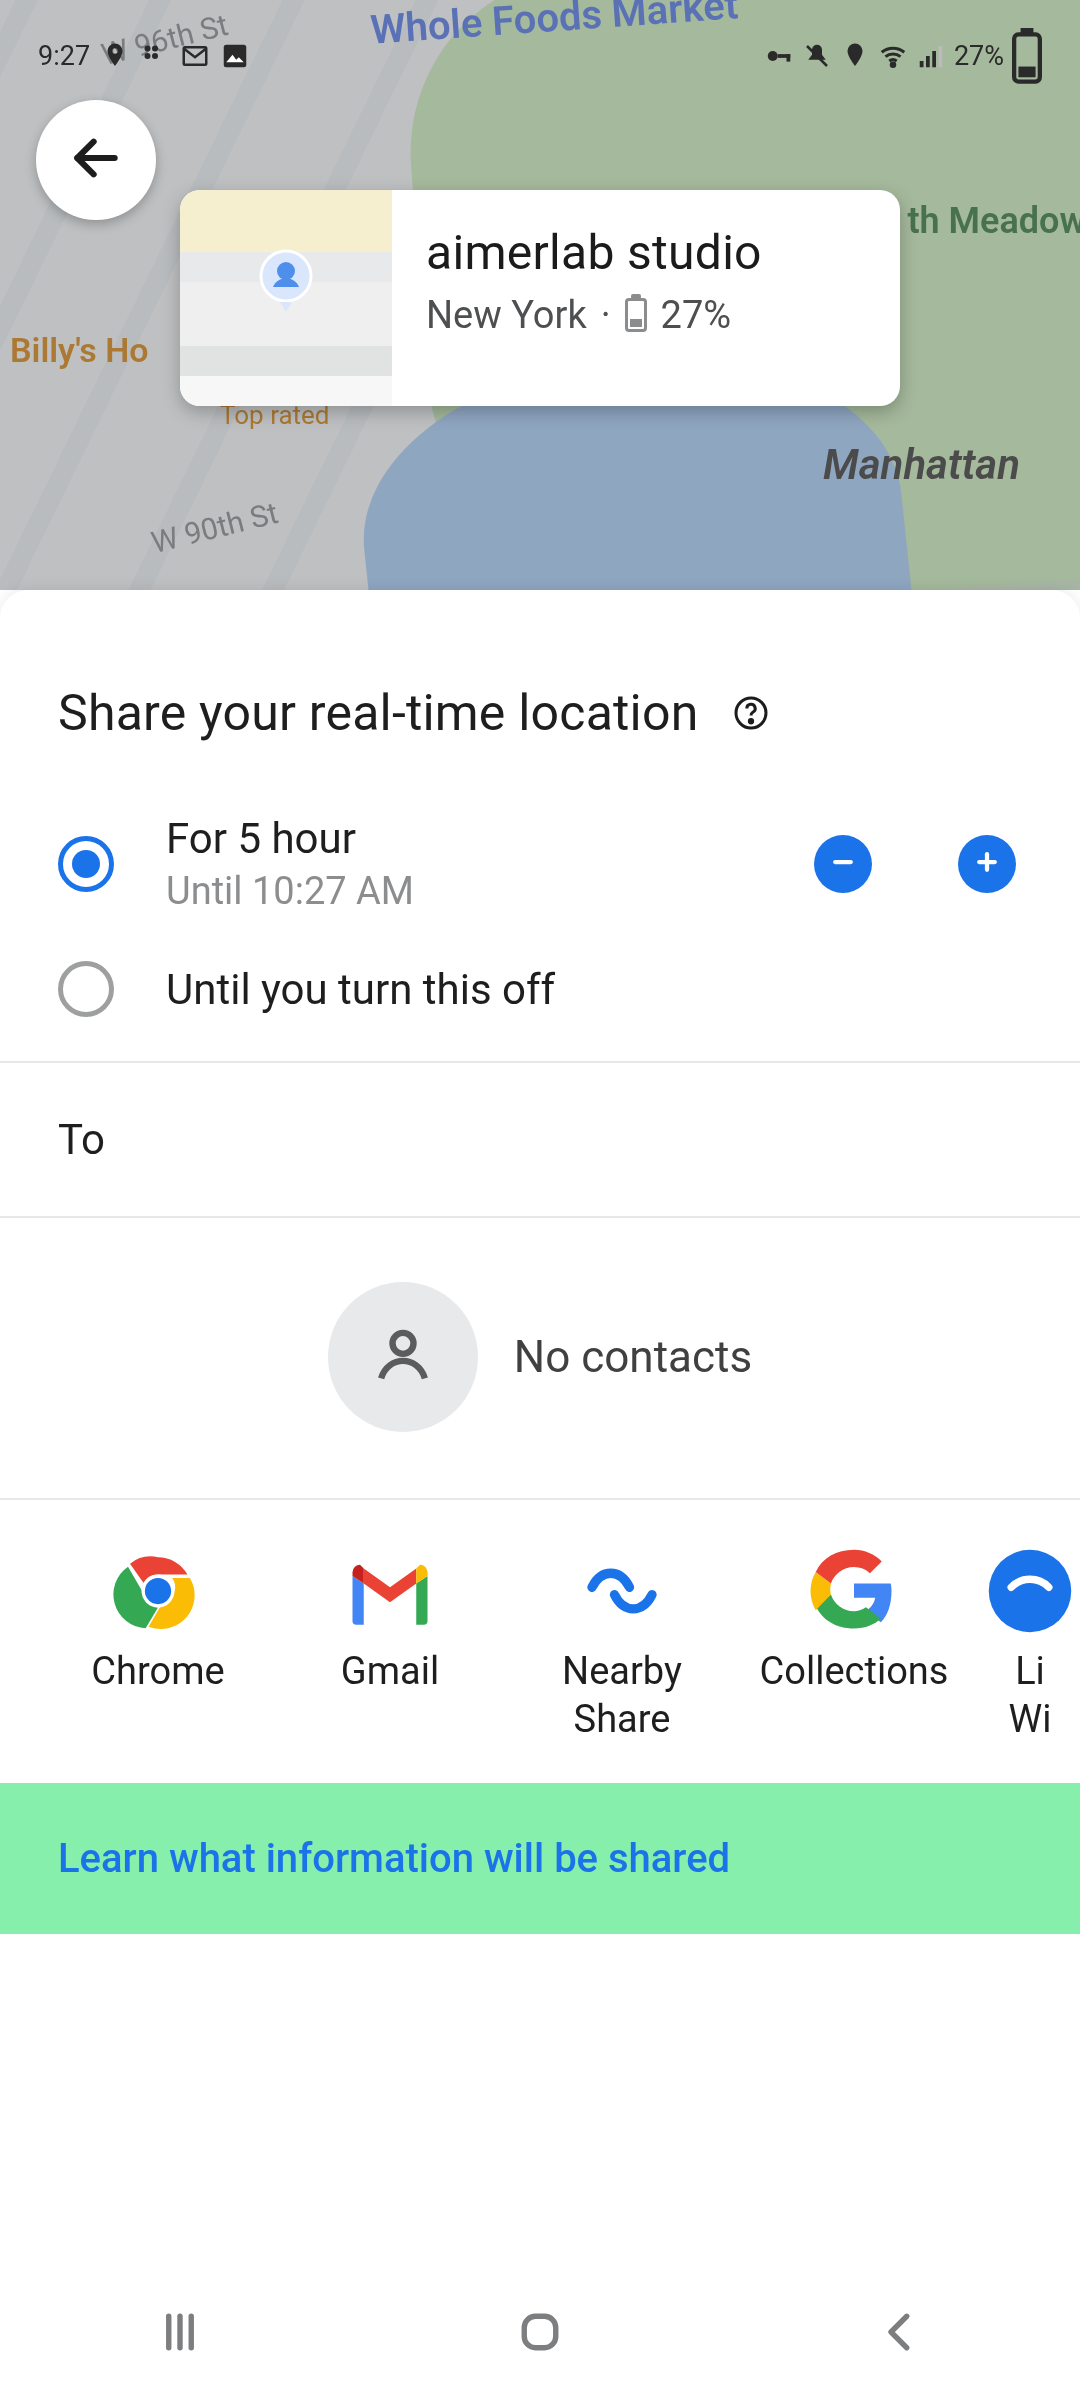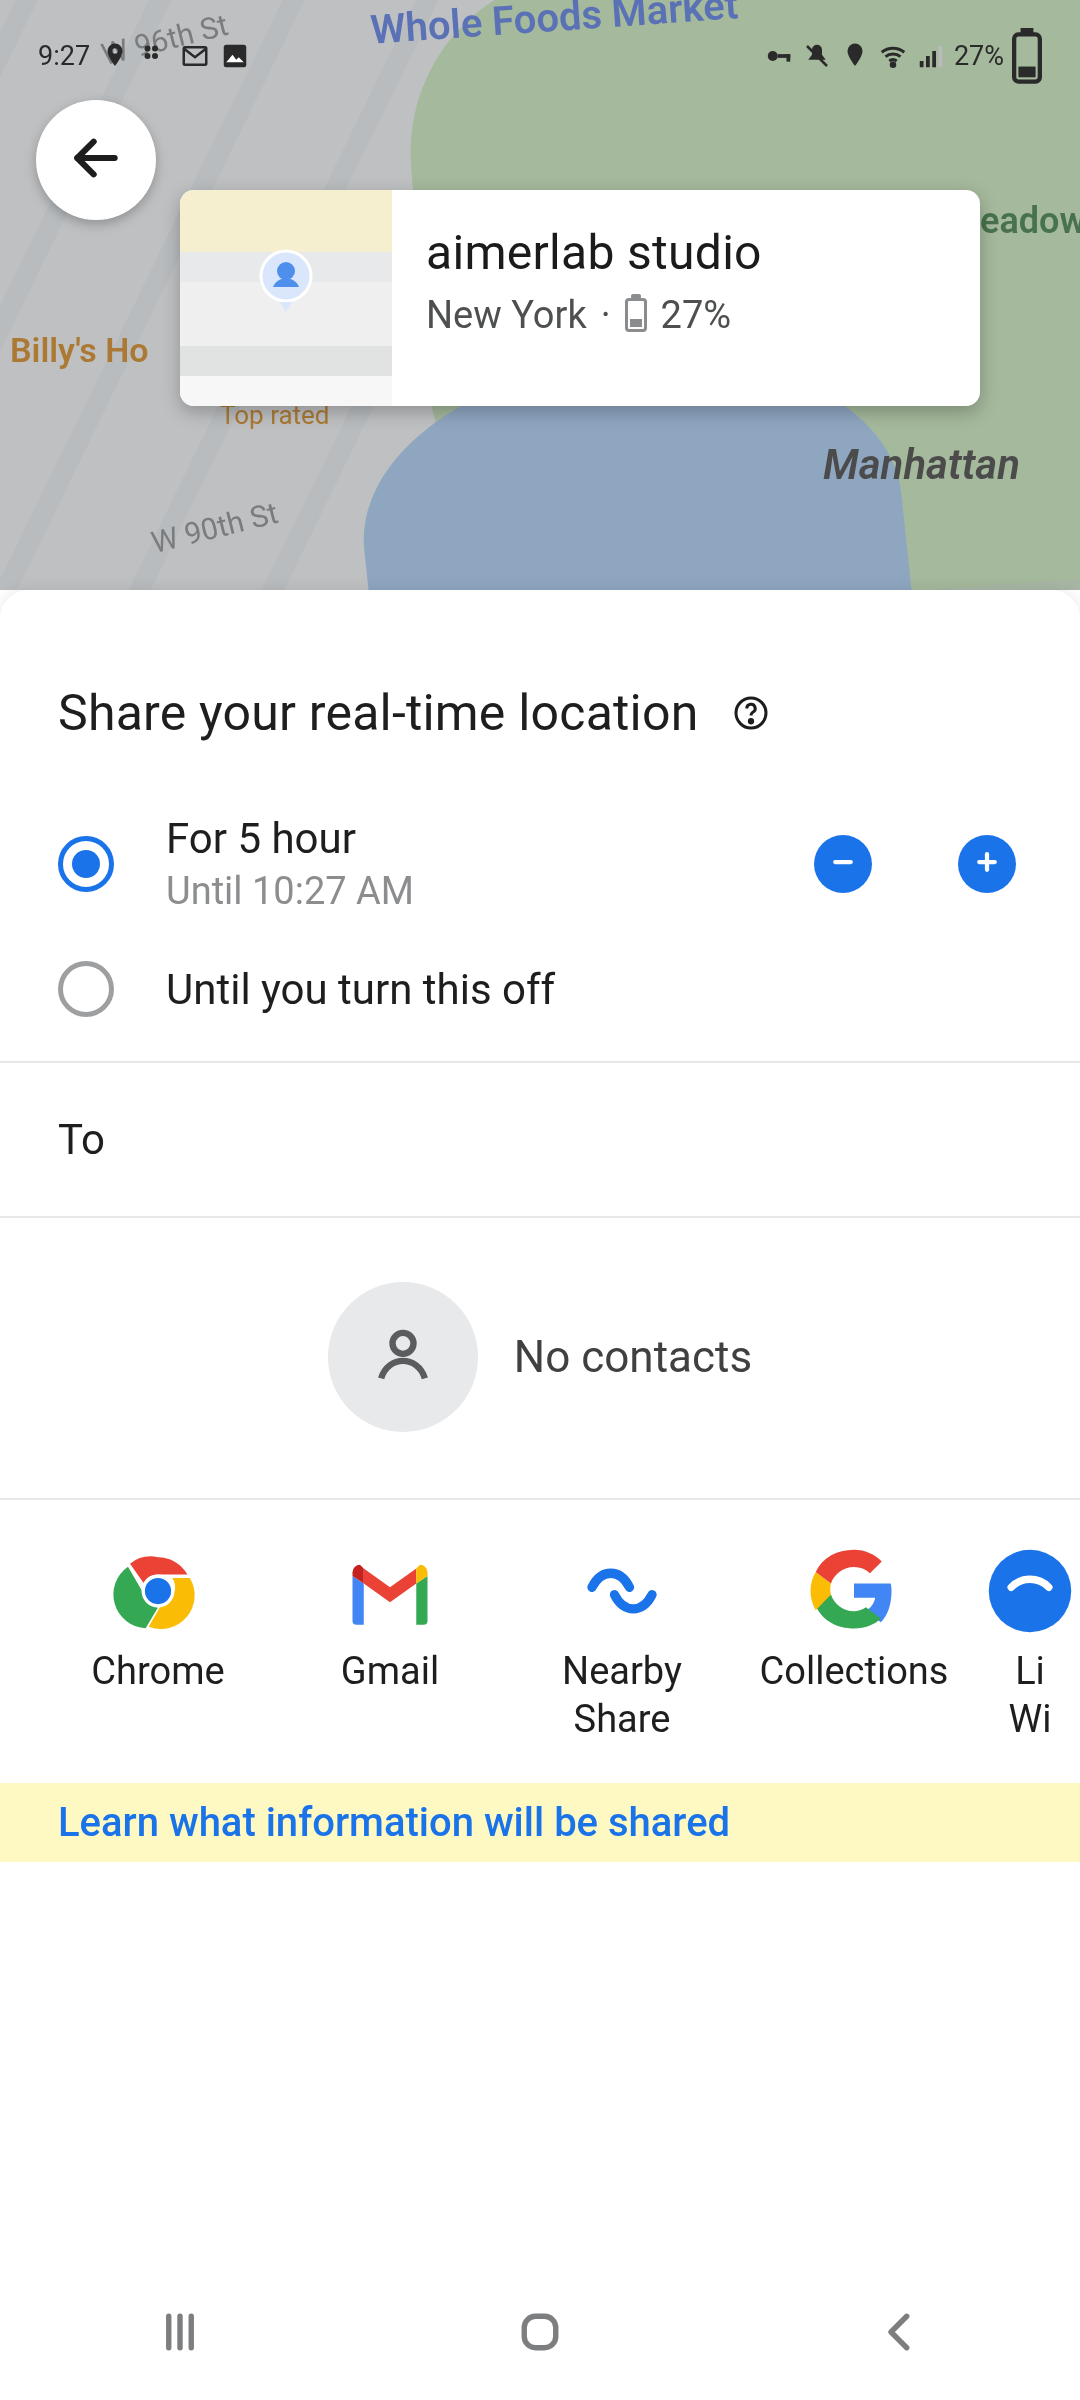--- a/index.html
+++ b/index.html
@@ -33,21 +33,21 @@
   .status-bar { position:absolute; top:28px; left:0; width:100%; height:56px; display:flex; justify-content:space-between; align-items:center; padding:0 38px; font-size:27px; color:#2a2a2a; }
   .status-left,.status-right { display:flex; align-items:center; gap:10px; }
   .status-right { gap:8px; }
   .sb-ic { width:30px; height:30px; display:inline-flex; align-items:center; justify-content:center; }
 
   
   .back-btn { position:absolute; top:100px; left:36px; width:120px; height:120px; border-radius:50%; background:#fff; box-shadow:0 4px 12px rgba(0,0,0,.25); display:flex; align-items:center; justify-content:center; }
   .back-btn svg { width:56px; height:56px; }
 
   
-  .loc-card { position:absolute; top:190px; left:180px; width:800px; height:216px; background:#fff; border-radius:14px; box-shadow:0 6px 18px rgba(0,0,0,.25); display:flex; overflow:hidden; }
+  .loc-card { position:absolute; top:190px; left:180px; width:720px; height:216px; background:#fff; border-radius:20px; box-shadow:0 6px 18px rgba(0,0,0,.25); display:flex; overflow:hidden; }
   .loc-thumb { width:212px; background:linear-gradient(#f6efcf 0 62px,#e8e9ea 62px 92px,#efefef 92px 156px,#e1e2e2 156px 186px,#f7f7f7 186px 100%); position:relative; }
   .loc-pin { position:absolute; left:50%; top:44%; transform:translate(-50%,-50%); }
   .loc-text { padding:34px 28px 0 34px; }
   .loc-title { font-size:48px; color:#1b1b1b; letter-spacing:.3px; }
   .loc-sub { margin-top:12px; font-size:38px; color:#4d4f51; display:flex; align-items:center; gap:14px; }
   .tiny-batt { width:22px; height:34px; border:3px solid #8a8c8e; border-radius:4px; position:relative; display:inline-block; }
   .tiny-batt:before { content:""; position:absolute; top:-7px; left:50%; transform:translateX(-50%); width:10px; height:5px; background:#8a8c8e; border-radius:2px; }
   .tiny-batt:after { content:""; position:absolute; bottom:2px; left:2px; right:2px; height:28%; background:#8a8c8e; }
 
   
@@ -77,21 +77,21 @@
   .contact-av { width:150px; height:150px; border-radius:50%; background:#e8e9ea; display:flex; align-items:center; justify-content:center; }
   .contact-av svg{ width:70px; height:70px; color:#5a5c5e; }
   .no-contacts { font-size:44px; color:#404040; }
 
   .apps-row { display:flex; gap:0; padding:46px 0 40px 42px; border-top:2px solid #e6e7e8; }
   .app { width:232px; flex:0 0 232px; display:flex; flex-direction:column; align-items:center; gap:12px; }
   .app:last-child { width:120px; flex:0 0 120px; }
   .app-icon { width:90px; height:90px; display:flex; align-items:center; justify-content:center; }
   .app-label { font-size:38px; color:#1e1e1e; text-align:center; line-height:1.25; max-width:200px; }
 
-  .learn { background:#fef9c3; padding:16px 58px; }
+  .learn { background:#86efac; padding:52px 58px; }
   .learn-link { font-size:40px; font-weight:500; color:#1a73e8; }
 
   .navbar { position:absolute; bottom:0; left:0; width:1080px; height:132px; background:#fff; display:flex; align-items:center; justify-content:space-around; }
   .nav-ic svg { width:54px; height:54px; color:#7c7e80; stroke:#7c7e80; }
 </style>
 </head>
 <body>
 
 <div class="screen">
 

